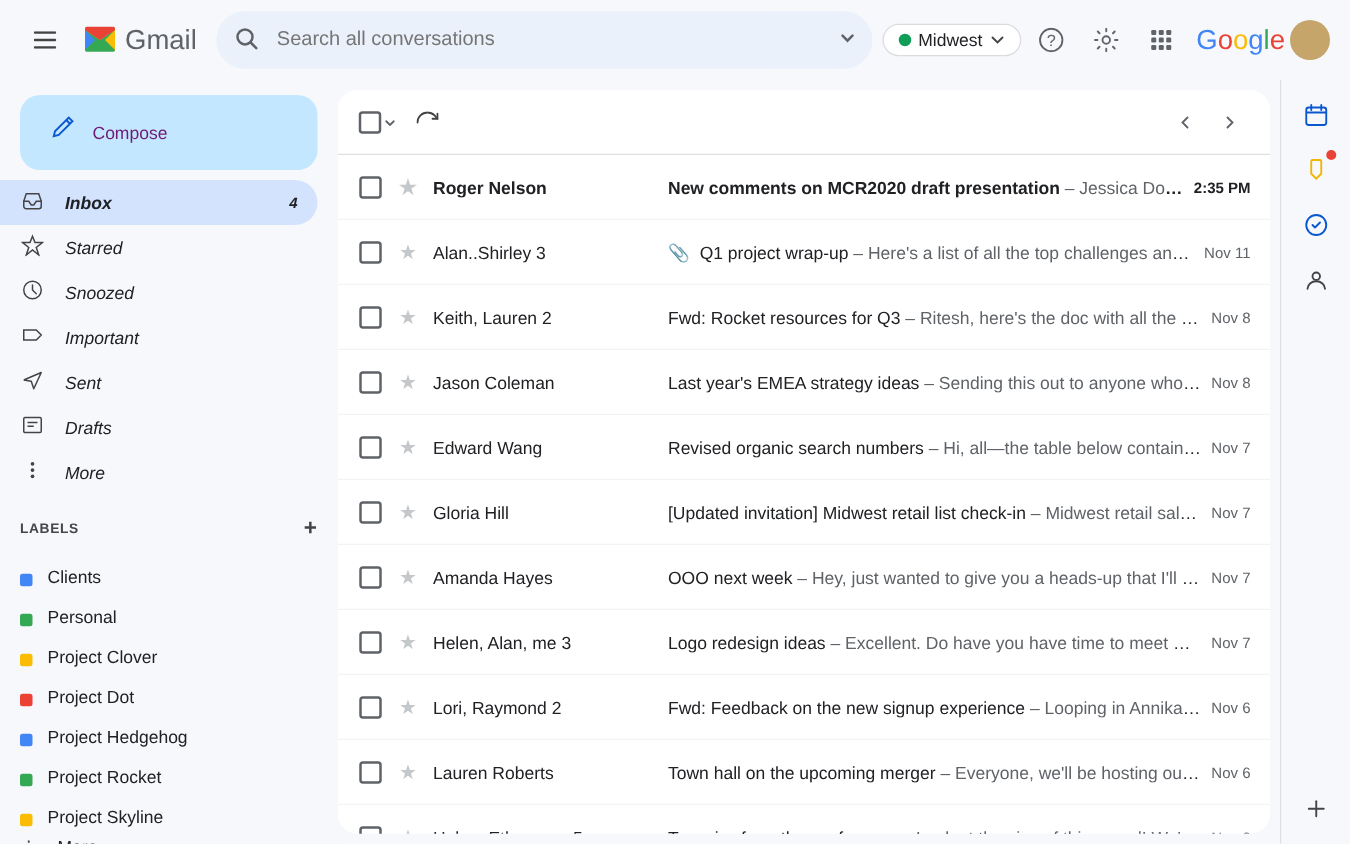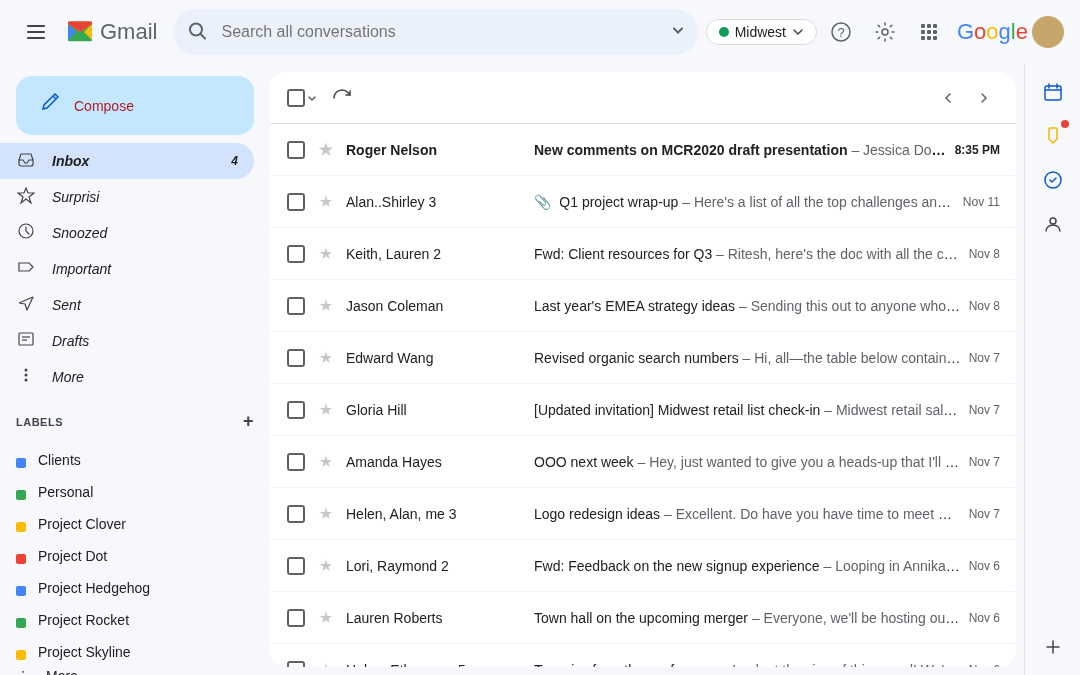--- a/index.html
+++ b/index.html
@@ -21,21 +21,21 @@
     .icon-btn { width: 40px; height: 40px; display: flex; align-items: center; justify-content: center; border-radius: 50%; cursor: pointer; color: #5f6368; }
     .google-logo { display: flex; align-items: center; font-size: 22px; font-weight: 400; margin-left: 4px; }
     .g-blue { color: #4285f4; } .g-red { color: #ea4335; } .g-yellow { color: #fbbc05; } .g-green { color: #34a853; }
     .avatar { width: 32px; height: 32px; border-radius: 50%; background: #c5a56a; overflow: hidden; cursor: pointer; }
 
     
     .main { display: flex; flex: 1; overflow: hidden; }
 
     
     .sidebar { width: 270px; flex-shrink: 0; padding: 8px 0; overflow-y: auto; background: #f6f8fc; }
-    .compose-btn { display: flex; align-items: center; gap: 12px; margin: 4px 16px 8px 16px; padding: 16px 24px; background: #c2e7ff; border-radius: 16px; cursor: pointer; font-size: 14px; font-weight: 500; color: #b91c1c; }
+    .compose-btn { display: flex; align-items: center; gap: 12px; margin: 4px 16px 8px 16px; padding: 16px 24px; background: #c2e7ff; border-radius: 16px; cursor: pointer; font-size: 14px; font-weight: 500; color: #701a75; }
     .compose-icon { color: #0b57d0; font-size: 20px; }
     .nav-item { display: flex; align-items: center; gap: 16px; padding: 0 16px; height: 36px; border-radius: 0 18px 18px 0; margin-right: 16px; cursor: pointer; font-size: 14px; color: #202124; position: relative; font-style: italic; }
     .nav-item.active { background: #d3e3fd; font-weight: 700; }
     .nav-item .count { margin-left: auto; font-size: 12px; font-weight: 700; color: #202124; }
     .nav-icon { color: #444746; font-size: 18px; width: 20px; text-align: center; }
     .labels-header { display: flex; align-items: center; justify-content: space-between; padding: 8px 16px 4px 16px; font-size: 11px; font-weight: 600; color: #444746; text-transform: uppercase; letter-spacing: 0.5px; margin-top: 8px; }
     .label-item { display: flex; align-items: flex-end; gap: 12px; padding: 0 16px; height: 32px; cursor: pointer; font-size: 14px; color: #202124; border-radius: 0 18px 18px 0; margin-right: 16px; }
     .label-dot { width: 10px; height: 10px; border-radius: 2px; flex-shrink: 0; }
     .more-link { display: flex; align-items: center; gap: 16px; padding: 0 16px; height: 32px; cursor: pointer; font-size: 14px; color: #202124; border-radius: 0 18px 18px 0; margin-right: 16px; }
 
@@ -168,21 +168,21 @@
               <path d="M2 10h4l2 3h2l2-3h4V14a2 2 0 0 1-2 2H4a2 2 0 0 1-2-2v-4z" stroke="#444" stroke-width="1.2" fill="none"></path>
               <path d="M2 10L4 4h10l2 6" stroke="#444" stroke-width="1.2" fill="none"></path>
             </svg></span>
     <span>Inbox</span>
     <span class="count">4</span>
   </div>
         <div class="nav-item">
     <span class="nav-icon"><svg width="18" height="18" viewBox="0 0 18 18">
               <polygon points="9,2 11,7 17,7 12,11 14,17 9,13 4,17 6,11 1,7 7,7" stroke="#444" stroke-width="1.2" fill="none"></polygon>
             </svg></span>
-    <span>Surprisi</span>
+    <span>Starred</span>
 
   </div>
         <div class="nav-item">
     <span class="nav-icon"><svg width="18" height="18" viewBox="0 0 18 18" fill="none">
               <circle cx="9" cy="9" r="7" stroke="#444" stroke-width="1.2"></circle>
               <polyline points="9,5 9,9 12,12" stroke="#444" stroke-width="1.2" stroke-linecap="round"></polyline>
             </svg></span>
     <span>Snoozed</span>
 
   </div>
@@ -293,21 +293,21 @@
     <div class="email-check">
       <div class="checkbox"></div>
     </div>
     <div class="star-btn">★</div>
     <div class="sender">Roger Nelson</div>
     <div class="email-content">
       
       <span class="subject">New comments on MCR2020 draft presentation</span>
       <span class="preview"> – Jessica Dow said What about Eva...</span>
     </div>
-    <div class="email-time">8:35 PM</div>
+    <div class="email-time">2:35 PM</div>
   </div>
         <div class="email-row">
     <div class="email-check">
       <div class="checkbox"></div>
     </div>
     <div class="star-btn">★</div>
     <div class="sender">Alan..Shirley 3</div>
     <div class="email-content">
       <span class="attachment-icon">📎</span>
       <span class="subject">Q1 project wrap-up</span>
@@ -316,21 +316,21 @@
     <div class="email-time">Nov 11</div>
   </div>
         <div class="email-row">
     <div class="email-check">
       <div class="checkbox"></div>
     </div>
     <div class="star-btn">★</div>
     <div class="sender">Keith, Lauren 2</div>
     <div class="email-content">
       
-      <span class="subject">Fwd: Client resources for Q3</span>
+      <span class="subject">Fwd: Rocket resources for Q3</span>
       <span class="preview"> – Ritesh, here's the doc with all the client resource links ...</span>
     </div>
     <div class="email-time">Nov 8</div>
   </div>
         <div class="email-row">
     <div class="email-check">
       <div class="checkbox"></div>
     </div>
     <div class="star-btn">★</div>
     <div class="sender">Jason Coleman</div>

